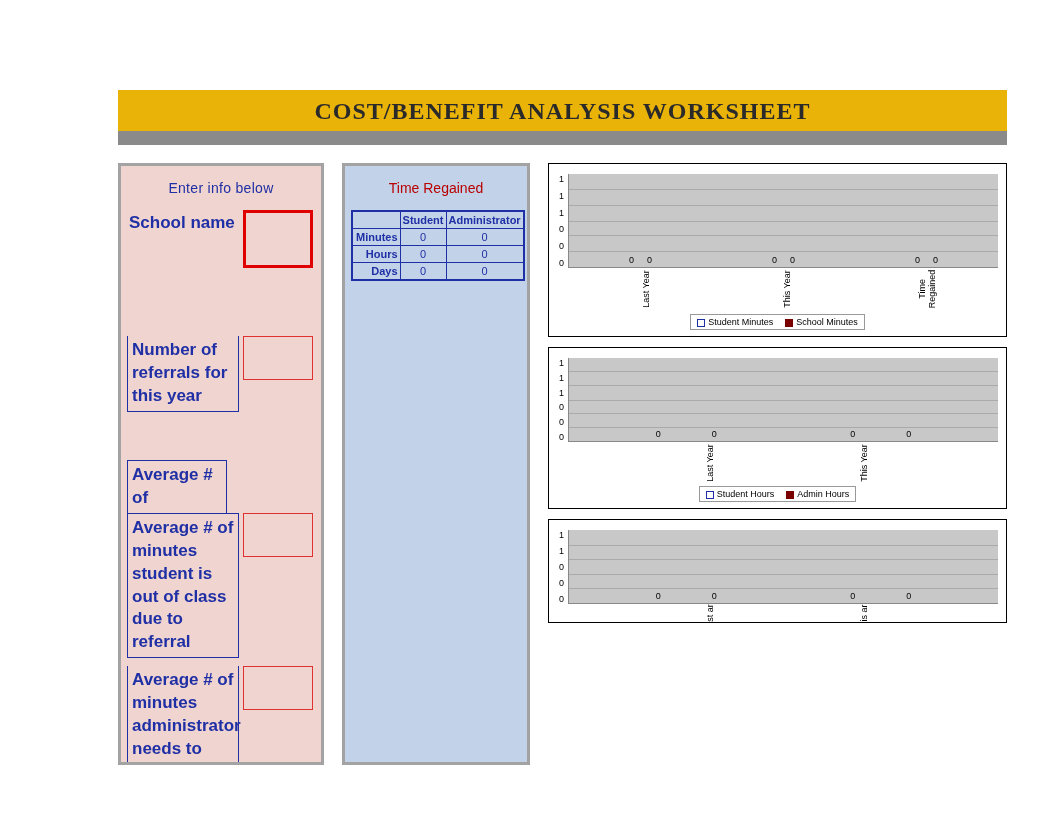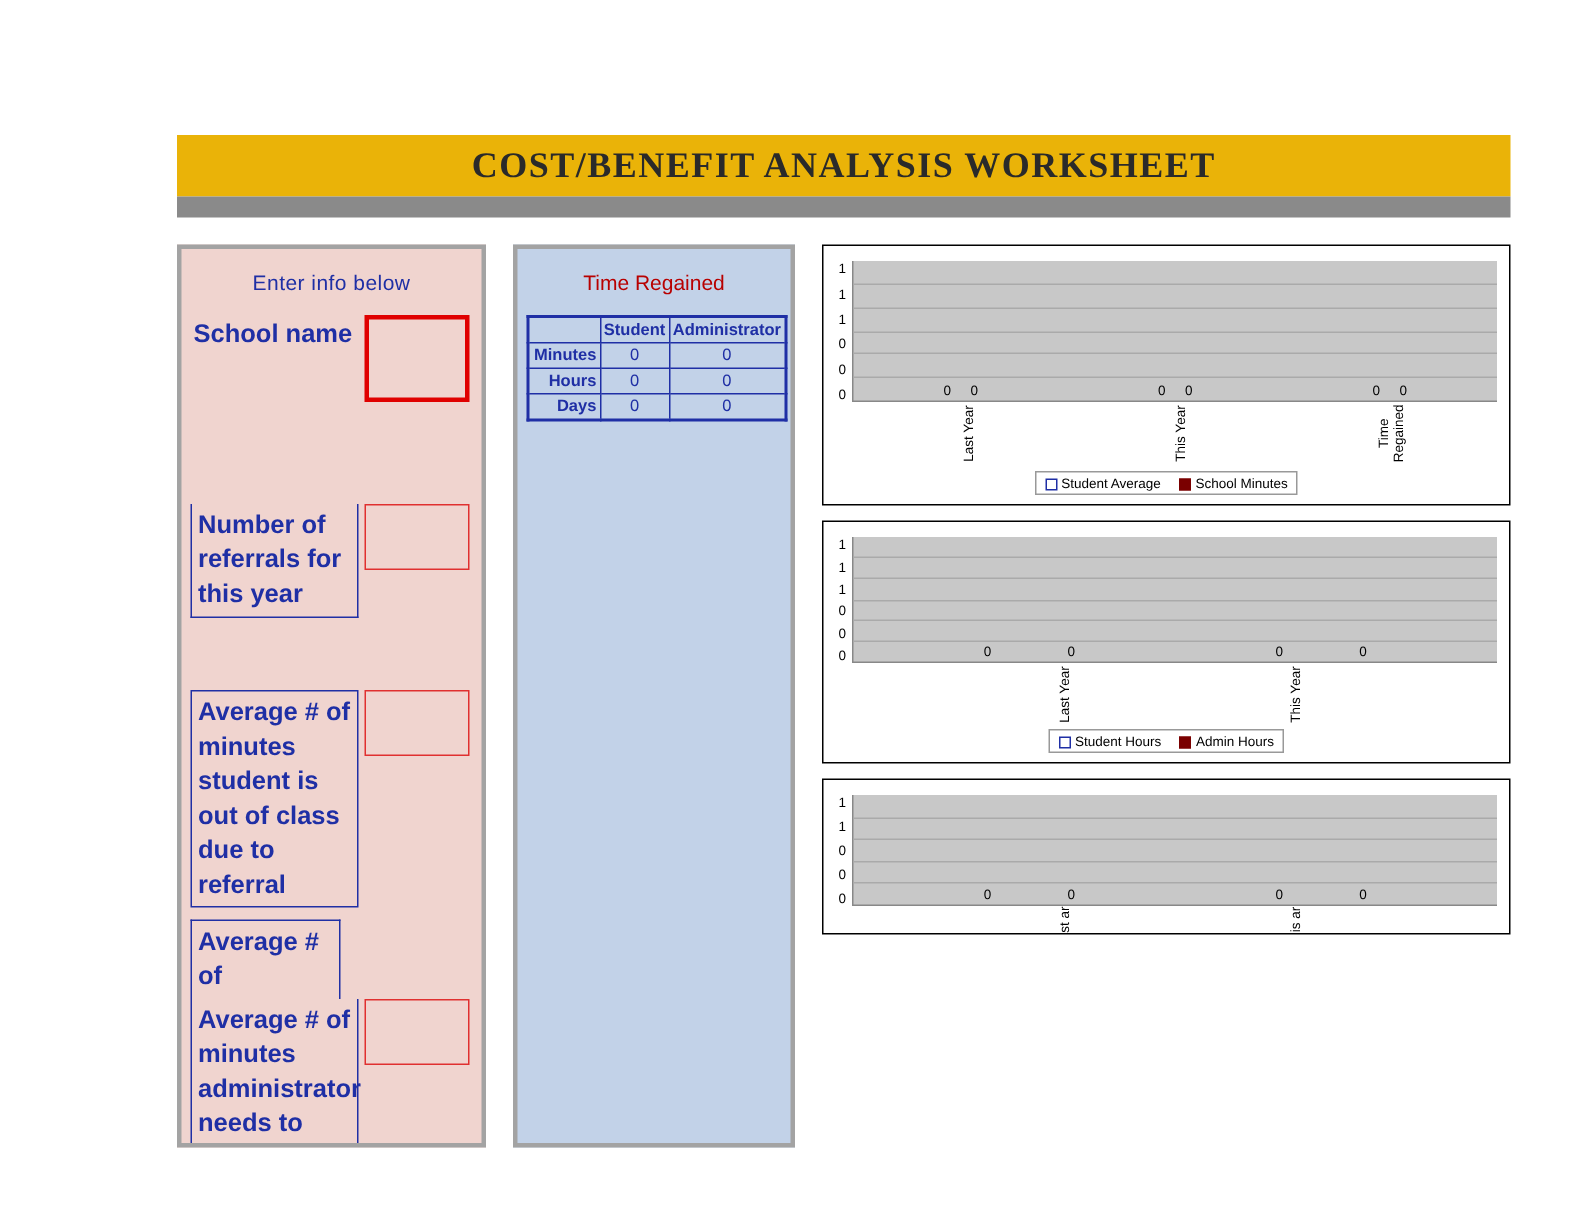--- a/index.html
+++ b/index.html
@@ -173,27 +173,27 @@
 
       <div style="height:20px"></div>
 
       <div class="field-wrap">
         <span class="field-label boxed" style="border-top:none">Number of referrals for this year</span>
         <span class="input-box"></span>
       </div>
 
       <div style="height:26px"></div>
 
+      <div class="field-wrap" style="margin-bottom:0">
+        <span class="field-label boxed" style="border-bottom:none;width:100px">Average # of</span>
+      </div>
+
       <div class="field-wrap" style="margin-bottom:8px">
         <span class="field-label boxed">Average #  of minutes student is out of class due to referral</span>
         <span class="input-box"></span>
-      </div>
-
-      <div class="field-wrap" style="margin-bottom:0">
-        <span class="field-label boxed" style="border-bottom:none;width:100px">Average # of</span>
       </div>
 
       <div class="field-wrap">
         <span class="field-label boxed" style="border-top:none">Average # of minutes administrator needs  to process referral</span>
         <span class="input-box"></span>
       </div>
     </div>
 
     <div class="panel panel-mid">
       <div class="panel-header">Time Regained</div>
@@ -253,21 +253,21 @@
               <span class="vert">Last Year</span>
             </div>
           <div class="cat">
               <span class="vert">This Year</span>
             </div>
           <div class="cat">
               <span class="vert2">Time Regained</span>
             </div>
         </div>
         <div class="legend">
-          <span><span class="swatch"></span><span>Student Average</span></span>
+          <span><span class="swatch"></span><span>Student Minutes</span></span>
           <span><span class="swatch fill"></span><span>School Minutes</span></span>
         </div>
       </div>
 
       <div class="chart-box">
         <div class="plot-area" style="height:84px">
           <div class="y-axis">
             <span>1</span>
             <span>1</span>
             <span>1</span>

